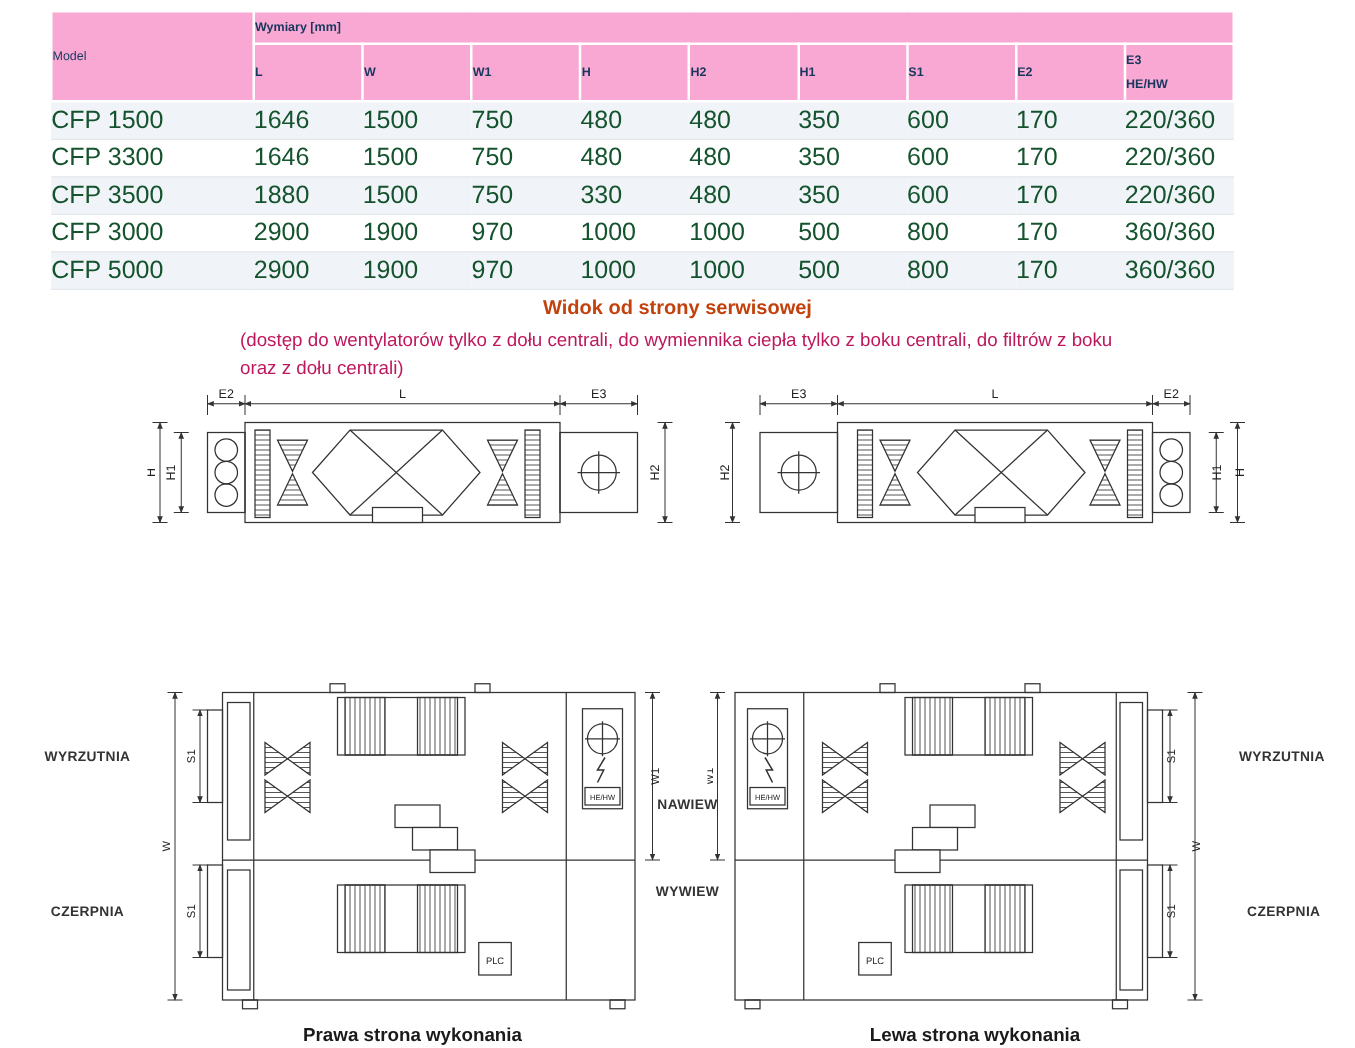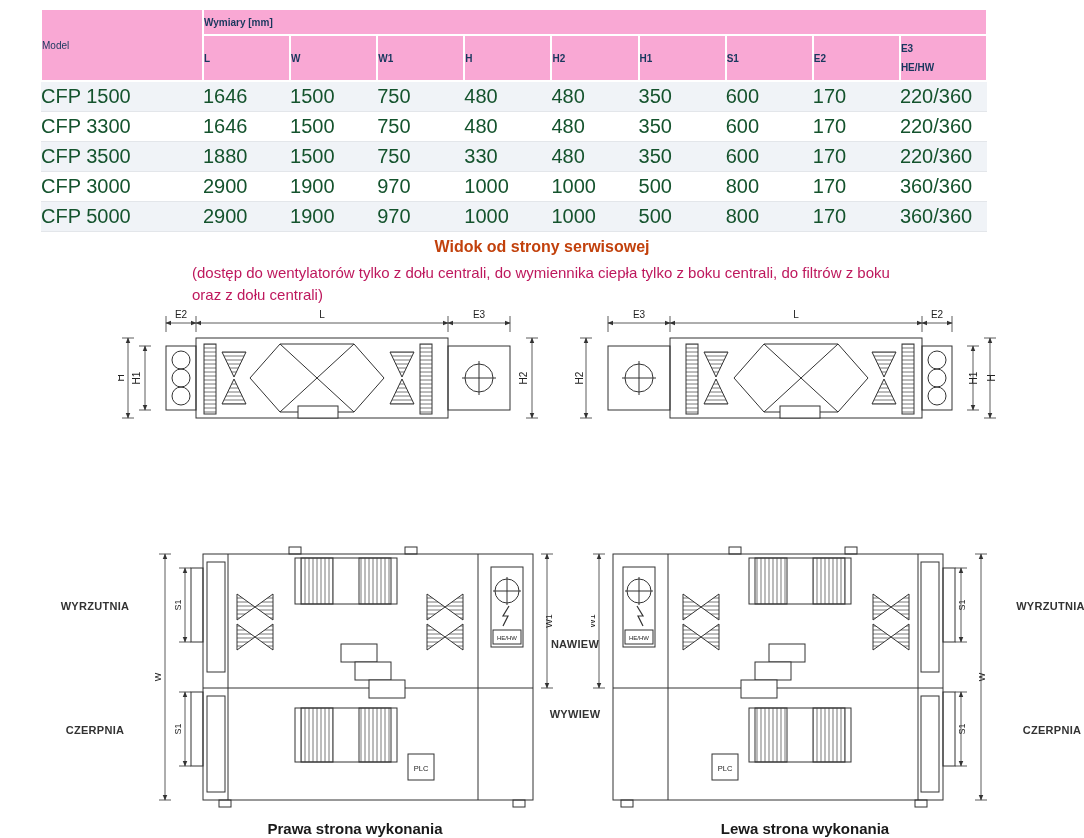--- a/index.html
+++ b/index.html
@@ -17,21 +17,21 @@
   .dim-table td { height:30px; text-align:left; font-size:20px; color:#14532d; vertical-align:middle; }
   .dim-table tbody tr { border-bottom:1px solid #e3e6ea; }
   .dim-table tbody tr:nth-child(odd) { background:#f0f3f7; }
 
   
   .sec-title { position:absolute; left:0; width:100%; text-align:center; font-size:16px; font-weight:700; color:#c2410c; }
   .note { position:absolute; left:50%; transform:translateX(-50%); width:700px; text-align:left; font-size:15px; line-height:22px; color:#be185d; }
 
   
   .sideviews { position:absolute; left:0; top:300px; width:1084px; height:140px; }
-  .topviews  { position:absolute; left:0; top:538px; width:972px; height:300px;margin-left:25px; }
+  .topviews  { position:absolute; left:0; top:538px; width:972px; height:300px; }
   .diagram { position:absolute; }
   .io-label { position:absolute; font-size:11px; font-weight:700; color:#333; letter-spacing:0.3px; text-align:center; }
   .caption { position:absolute; width:360px; text-align:center; font-size:15px; font-weight:700; color:#1a1a1a; }
   svg text { fill:#222; }
 </style>
 </head>
 <body>
 
 <div class="page">
 

